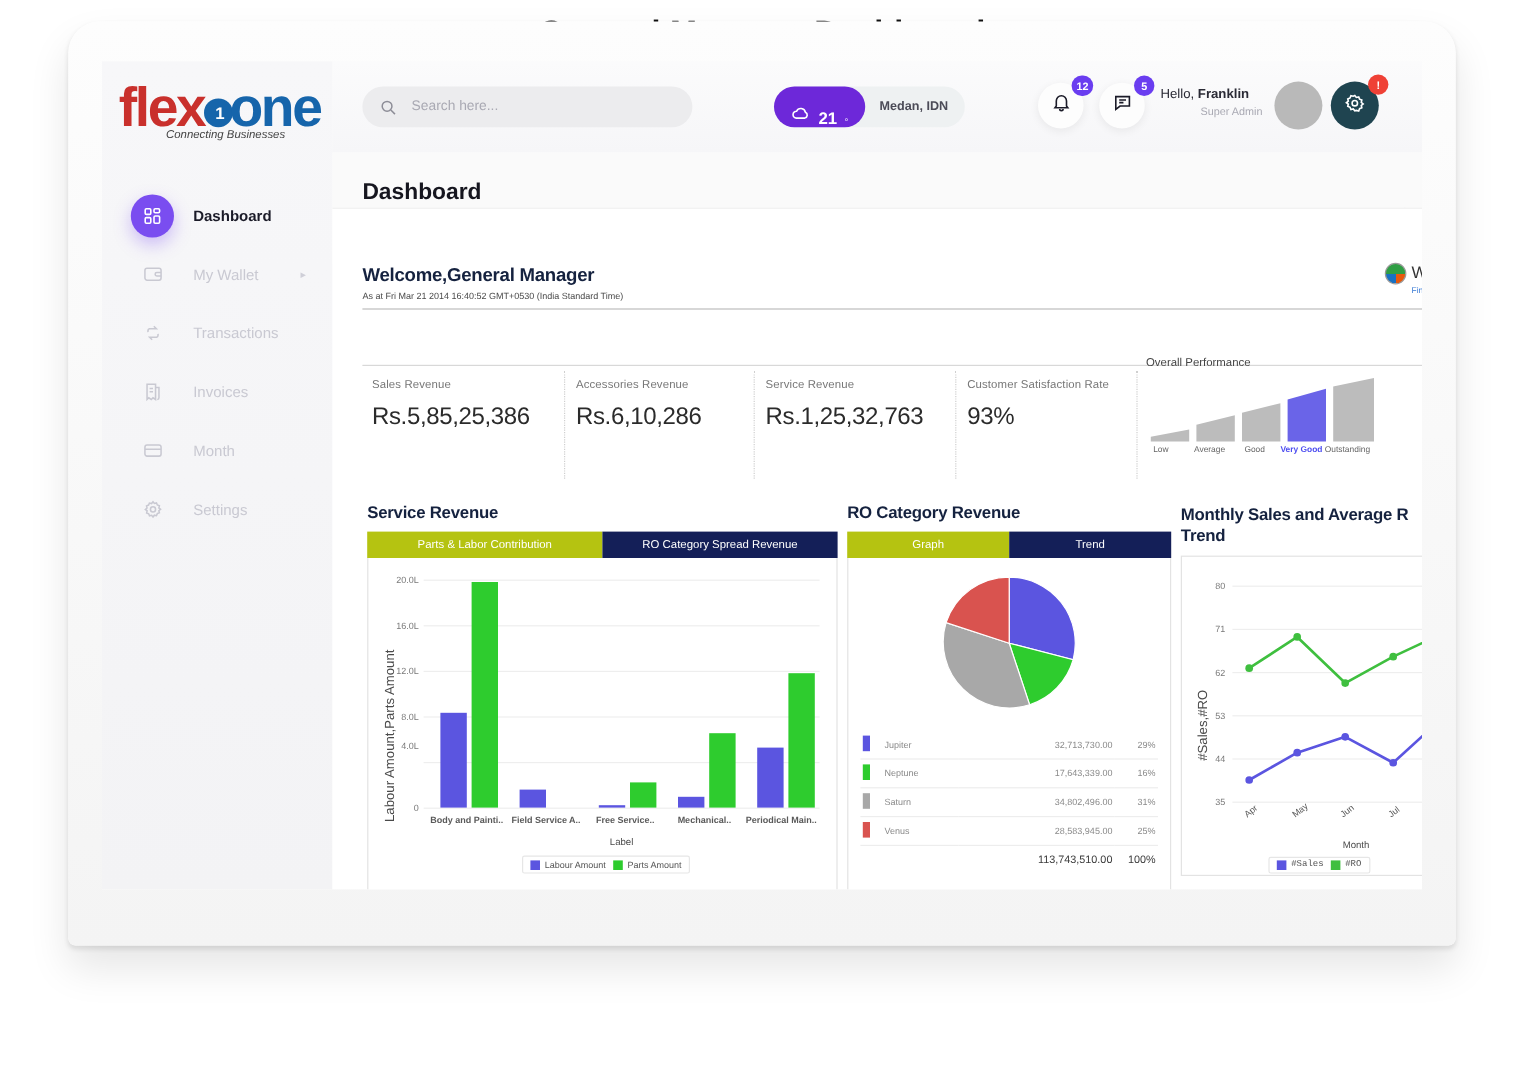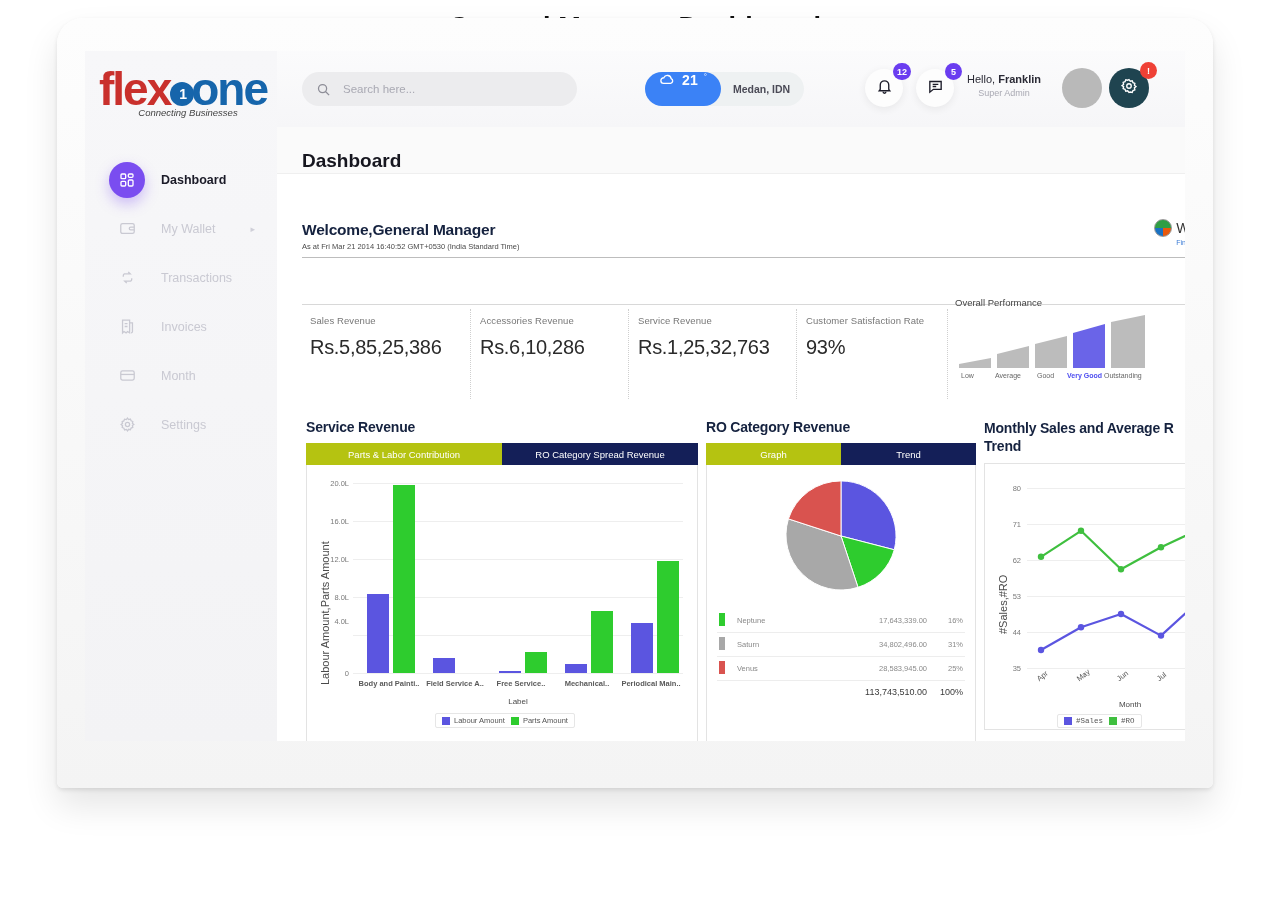--- a/index.html
+++ b/index.html
@@ -56,36 +56,36 @@
   
   .topbar{position:absolute;left:192px;top:0;width:908px;height:76px;
     background:linear-gradient(180deg,#fbfbfc 0%,#f6f6f8 100%);}
   .search{position:absolute;left:25px;top:21px;width:275px;height:34px;border-radius:17px;
     background:#ececee;display:flex;align-items:center;}
   .search-ico{margin-left:14px;width:15px;height:15px;}
   .search-ph{margin-left:12px;font-size:11.5px;color:#a9a9b3;}
 
   .weather{position:absolute;left:368px;top:21px;height:34px;border-radius:17px;background:#eef1f2;
     display:flex;align-items:center;padding-right:14px;}
-  .weather-pill{height:34px;min-width:76px;border-radius:17px;background:#3b82f6;display:flex;align-items:flex-start;
+  .weather-pill{height:34px;min-width:76px;border-radius:17px;background:#6d28d9;display:flex;align-items:flex-end;
     justify-content:center;color:#fff;gap:6px;padding:0 12px;box-sizing:border-box;}
   .weather-temp{font-size:14px;font-weight:bold;}
   .weather-deg{font-size:8px;vertical-align:super;}
   .weather-city{font-size:10.5px;color:#4b4b57;margin-left:12px;font-weight:600;}
 
   .icon-btn{position:absolute;top:18px;width:38px;height:38px;border-radius:50%;background:#fdfdfd;
     box-shadow:0 2px 8px rgba(0,0,0,.07);display:flex;align-items:center;justify-content:center;}
   .badge{position:absolute;top:-6px;right:-8px;min-width:17px;height:17px;border-radius:9px;background:#6a3df0;
     color:#fff;font-size:9px;font-weight:bold;display:flex;align-items:center;justify-content:center;padding:0 4px;box-sizing:border-box;}
   .badge.red{background:#ef4136;}
 
   .hello{position:absolute;left:679px;top:22px;text-align:center;width:96px;}
   .hello-top{font-size:11px;color:#2a2a35;}
   .hello-top b{font-weight:bold;}
-  .hello-sub{font-size:9px;color:#a9a9b3;margin-top:3px;}
+  .hello-sub{font-size:9px;color:#a9a9b3;margin-top:3px;text-align:right;}
   .avatar{position:absolute;left:785px;top:17px;width:40px;height:40px;border-radius:50%;background:#b9b9b9;}
   .gear-btn{position:absolute;left:832px;top:17px;width:40px;height:40px;border-radius:50%;background:#1f4450;
     display:flex;align-items:center;justify-content:center;}
 
   
   .dash-strip{position:absolute;left:192px;top:76px;width:908px;height:93px;background:#fafafa;}
   .dash-title{position:absolute;left:25px;top:23px;font-size:19px;font-weight:bold;color:#16161f;}
 
   
   .report{position:absolute;left:192px;top:122px;width:908px;height:568px;background:#fff;
@@ -447,20 +447,26 @@
                     <path d="M60 60 L114.2 74 A56 56 0 0 1 77.3 112.2 Z" fill="#2ecc2e" stroke="#fff" stroke-width="1"></path>
 
                     <path d="M60 60 L77.3 112.2 A56 56 0 0 1 6.5 42.6 Z" fill="#a8a8a8" stroke="#fff" stroke-width="1"></path>
 
                     <path d="M60 60 L6.5 42.6 A56 56 0 0 1 60 4 Z" fill="#d9534f" stroke="#fff" stroke-width="1"></path>
                   </svg>
                 </div>
 
                 <table class="pt" style="margin-top:14px;">
                   <tbody>
+                      <tr>
+                    <td class="c-sw"><span class="sq" style="background:#5b55e0;"></span></td>
+                    <td>Jupiter</td>
+                    <td class="c-amt">32,713,730.00</td>
+                    <td class="c-pct">29%</td>
+                  </tr>
                   <tr>
                     <td class="c-sw"><span class="sq" style="background:#2ecc2e;"></span></td>
                     <td>Neptune</td>
                     <td class="c-amt">17,643,339.00</td>
                     <td class="c-pct">16%</td>
                   </tr>
                   <tr>
                     <td class="c-sw"><span class="sq" style="background:#a8a8a8;"></span></td>
                     <td>Saturn</td>
                     <td class="c-amt">34,802,496.00</td>

